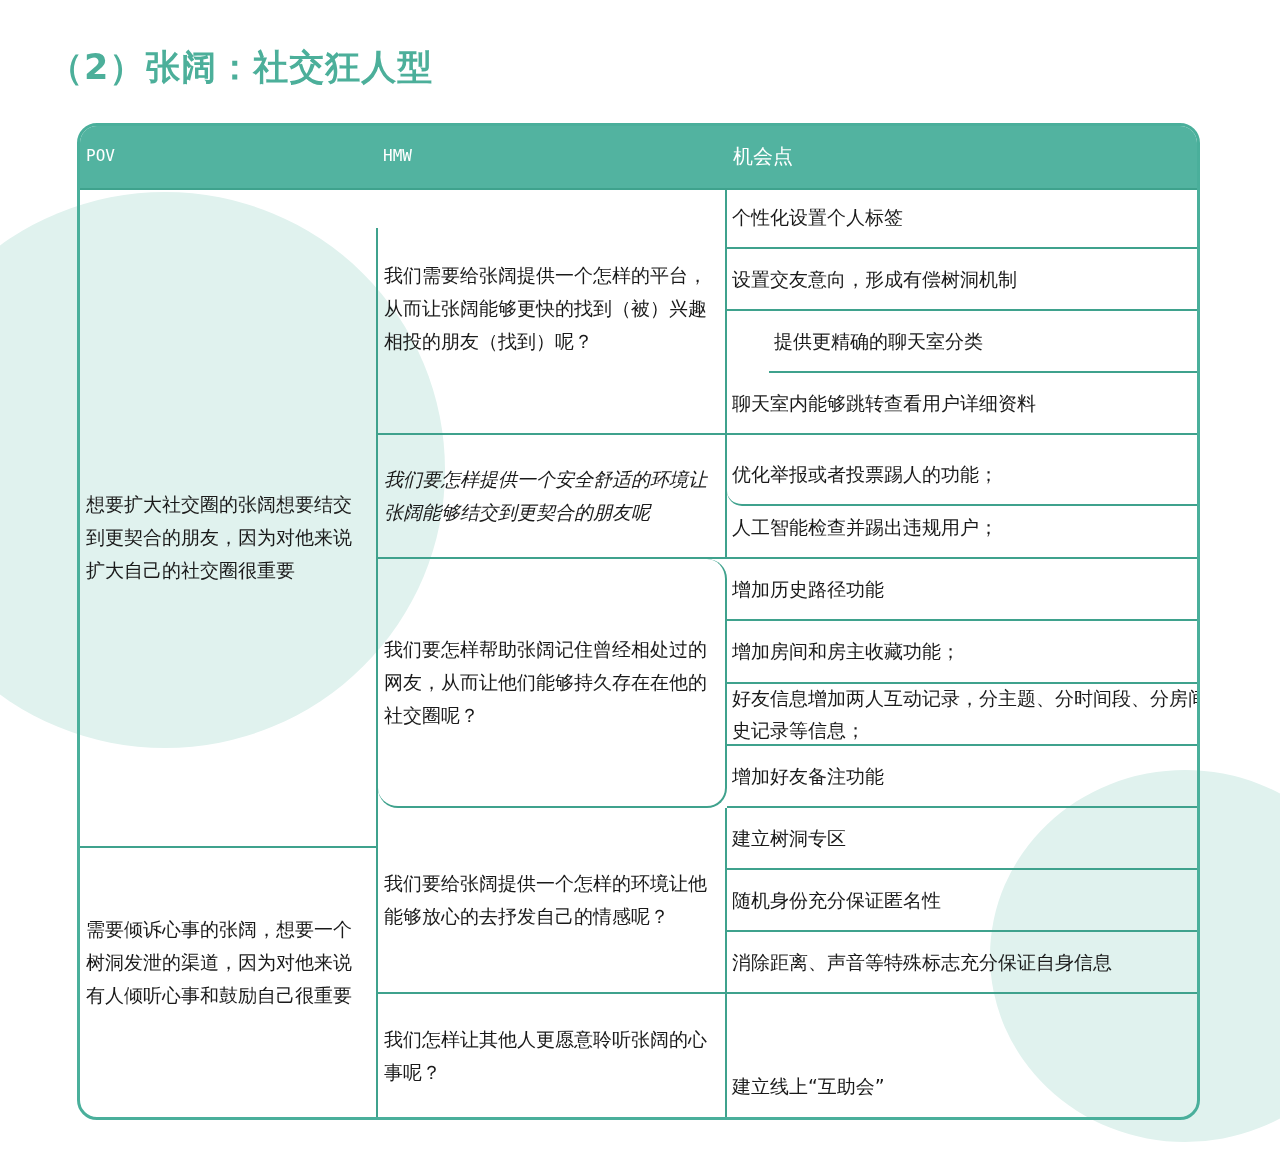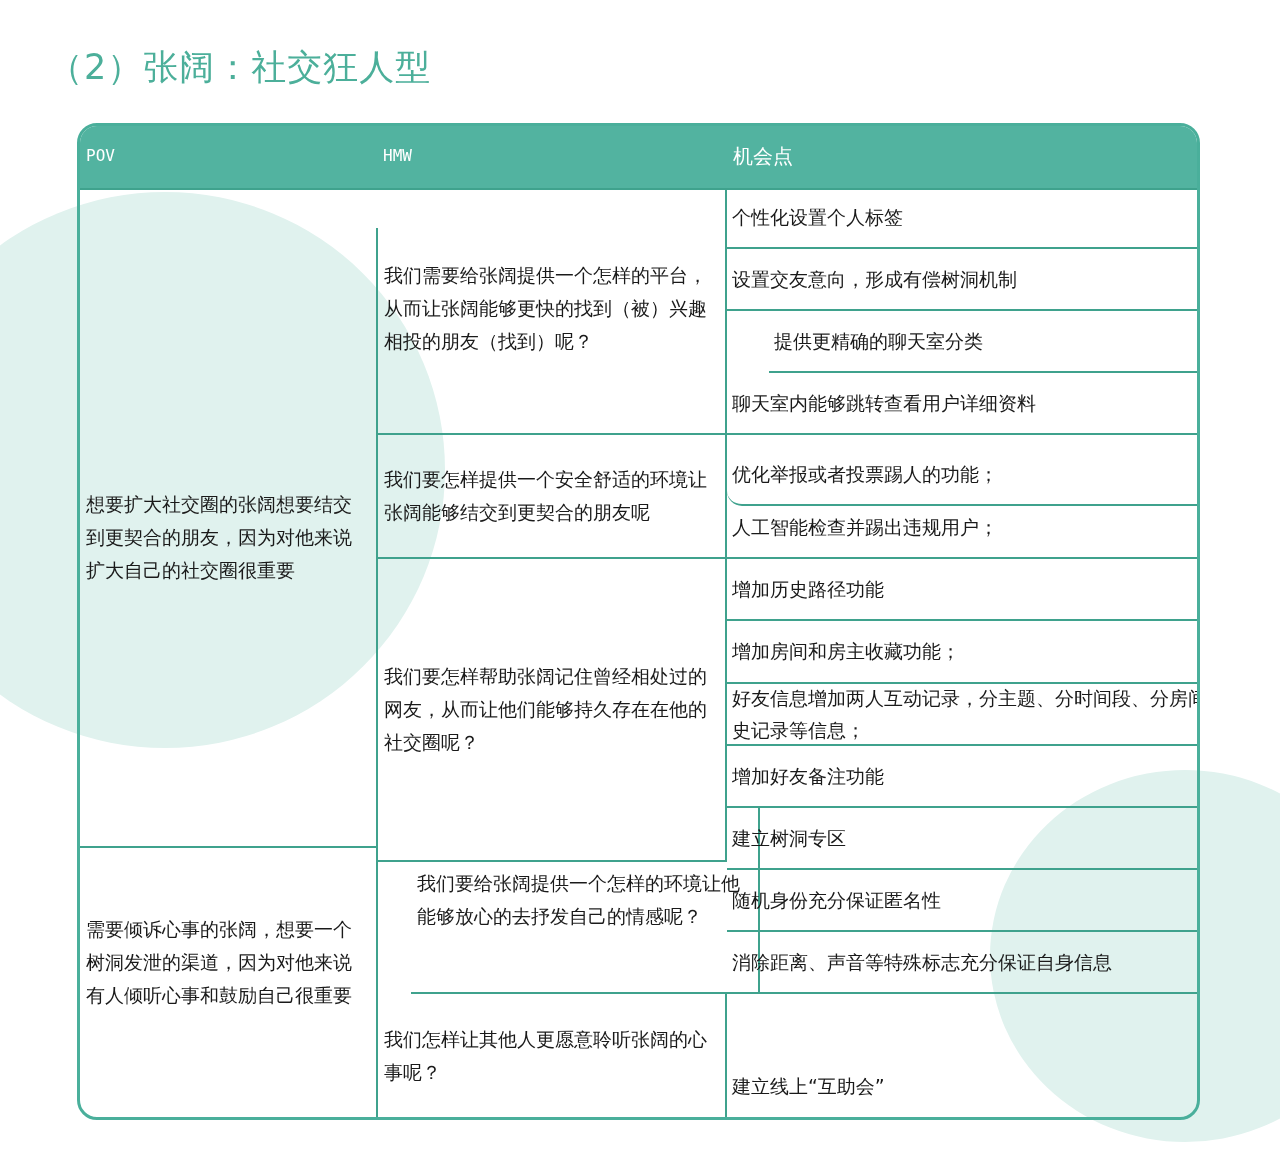--- a/index.html
+++ b/index.html
@@ -6,21 +6,21 @@
     body {
       width: 1280px; height: 1172px; position: relative; overflow: hidden;
       background: #ffffff;
       font-family: "DejaVu Sans", "Liberation Sans", sans-serif;
     }
     .circle { position: absolute; border-radius: 50%; background: #e0f2ee; z-index: 0; }
     .circle-left { left: -115px; top: 192px; width: 560px; height: 556px; }
     .circle-right { left: 990px; top: 770px; width: 390px; height: 372px; }
     .title {
       position: absolute; left: 48px; top: 44px; margin: 0;
-      font-size: 35px; font-weight: normal; color: #4caf9a; letter-spacing: 1px;
+      font-size: 35px; font-weight: bold; color: #4caf9a; letter-spacing: 1px;
       z-index: 2;
     }
     .table-wrap {
       position: absolute; left: 77px; top: 123px; width: 1117px; height: 991px;
       border: 3px solid #4aaf9b; border-radius: 20px; overflow: hidden; z-index: 1;
     }
     .header {
       position: absolute; left: 0; top: 0; width: 100%; height: 62px;
       background: #52b3a0; border-bottom: 2px solid #3fa28d;
     }
@@ -54,23 +54,23 @@
   <div class="header">
     <span class="h-pov">POV</span>
     <span class="h-hmw">HMW</span>
     <span class="h-opp">机会点</span>
   </div>
 
   <div class="cell pov-cell bordered" style="top:62px;height:620px;margin-top:40px;">想要扩大社交圈的张阔想要结交到更契合的朋友，因为对他来说扩大自己的社交圈很重要</div>
   <div class="cell pov-cell last" style="top:682px;height:309px;">需要倾诉心事的张阔，想要一个树洞发泄的渠道，因为对他来说有人倾听心事和鼓励自己很重要</div>
 
   <div class="cell hmw-cell" style="top:62px;height:247px;font-family:Liberation Mono, monospace;">我们需要给张阔提供一个怎样的平台，从而让张阔能够更快的找到（被）兴趣相投的朋友（找到）呢？</div>
-  <div class="cell hmw-cell" style="top:309px;height:124px;">我们要怎样提供一个安全舒适的环境让张阔能够结交到更契合的朋友呢</div>
-  <div class="cell hmw-cell" style="top:433px;height:303px;">我们要怎样帮助张阔记住曾经相处过的网友，从而让他们能够持久存在在他的社交圈呢？</div>
-  <div class="cell hmw-cell" style="top:682px;height:186px;margin-left:33px;">我们要给张阔提供一个怎样的环境让他能够放心的去抒发自己的情感呢？</div>
+  <div class="cell hmw-cell" style="top:309px;height:124px;font-style:italic;">我们要怎样提供一个安全舒适的环境让张阔能够结交到更契合的朋友呢</div>
+  <div class="cell hmw-cell" style="top:433px;height:249px;border-radius:20px;">我们要怎样帮助张阔记住曾经相处过的网友，从而让他们能够持久存在在他的社交圈呢？</div>
+  <div class="cell hmw-cell" style="top:682px;height:186px;">我们要给张阔提供一个怎样的环境让他能够放心的去抒发自己的情感呢？</div>
   <div class="cell hmw-cell last" style="top:868px;height:123px;">我们怎样让其他人更愿意聆听张阔的心事呢？</div>
 
   <div class="cell opp-cell" style="top:62px;height:61px;">个性化设置个人标签</div>
   <div class="cell opp-cell" style="top:123px;height:62px;">设置交友意向，形成有偿树洞机制</div>
   <div class="cell opp-cell" style="top:185px;height:62px;margin-left:42px;">提供更精确的聊天室分类</div>
   <div class="cell opp-cell" style="top:247px;height:62px;">聊天室内能够跳转查看用户详细资料</div>
   <div class="cell opp-cell" style="top:318px;height:62px;border-radius:15px;">优化举报或者投票踢人的功能；</div>
   <div class="cell opp-cell" style="top:371px;height:62px;">人工智能检查并踢出违规用户；</div>
   <div class="cell opp-cell" style="top:433px;height:62px;">增加历史路径功能</div>
   <div class="cell opp-cell" style="top:495px;height:63px;">增加房间和房主收藏功能；</div>

